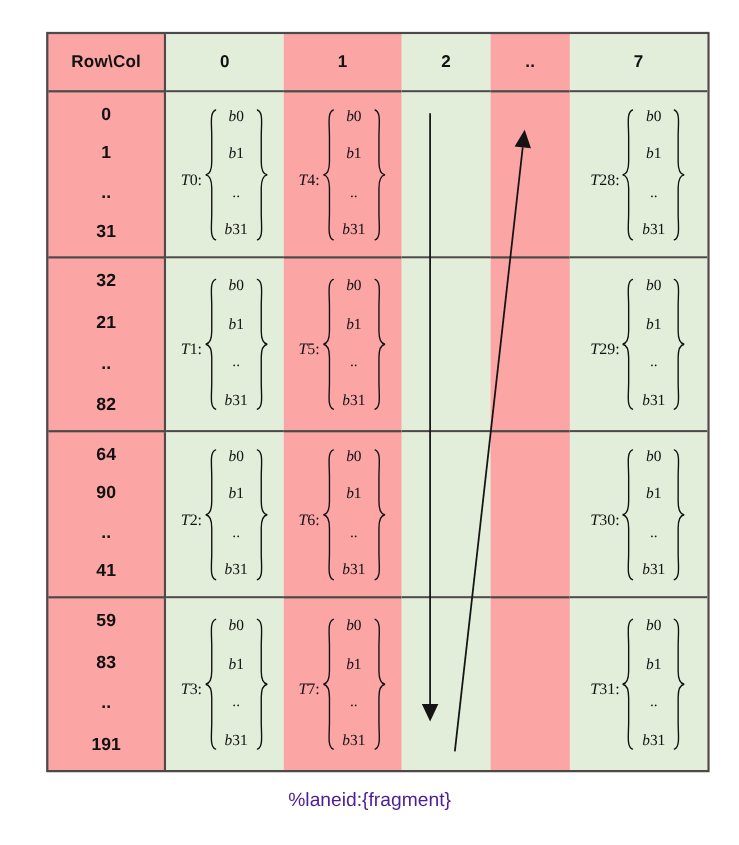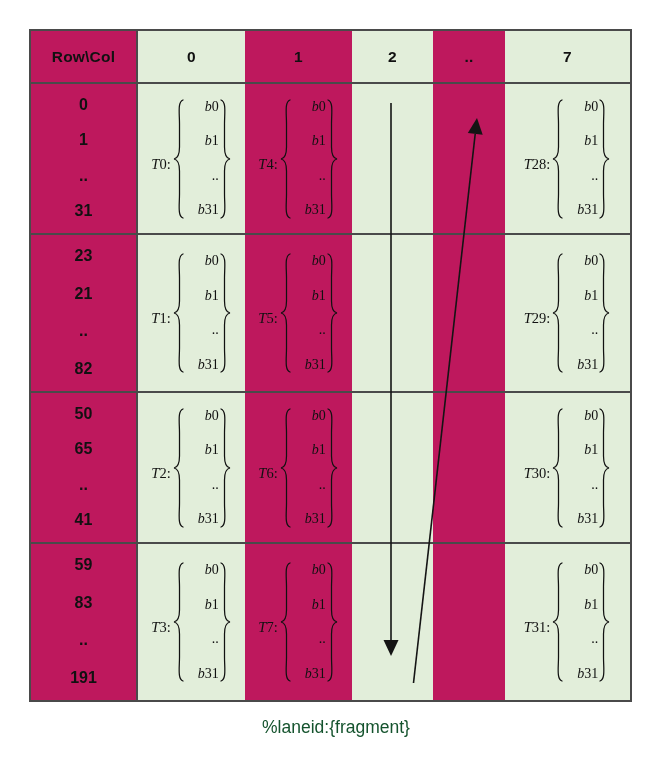--- a/index.html
+++ b/index.html
@@ -14,26 +14,26 @@
     position: relative;
     width: 672px;
     height: 768px;
     background: #ffffff;
     overflow: hidden;
     font-family: "Liberation Sans", sans-serif;
     color: var(--ink);
   }
   .table {
     position: absolute;
-    left: 29px;
+    left: 42px;
     top: 29px;
     width: 603px;
     height: 673px;
     border: 2px solid var(--border);
-    background: #be185d;
+    background: #fca5a5;
     display: grid;
     grid-template-columns: 107px 107px 107px 81px 72px 125px;
     grid-template-rows: 53px 151px 158px 151px 156px;
   }
   .cell { position: relative; }
   .cell.green { background: var(--green); }
   .cell.first { border-right: 2px solid var(--border); }
   .cell.divider { border-bottom: 2px solid var(--border); }
   .cell.header {
     border-bottom: 2px solid var(--border);
@@ -66,21 +66,21 @@
     white-space: nowrap;
     line-height: 1;
     margin-top: 11px;
   }
   .vec-items {
     height: 118px;
     width: 34px;
     display: flex;
     flex-direction: column;
     justify-content: space-between;
-    align-items: flex-end;
+    align-items: center;
   }
   .vec-item { font-size: 14px; line-height: 1; white-space: nowrap; }
   .vec-item i, .thread-label i { font-style: italic; }
   .brace-svg { display: block; }
   .brace-svg path {
     fill: none;
     stroke: var(--ink);
     stroke-width: 1.25;
     stroke-linecap: round;
   }
@@ -91,21 +91,21 @@
   }
   .overlay line { stroke: var(--arrow); stroke-width: 1.6; }
   .overlay polygon { fill: var(--arrow); }
   .caption {
     position: absolute;
     left: 0;
     right: 0;
     top: 717px;
     text-align: center;
     font-size: 17.5px;
-    color: #14532d;
+    color: #4c1d95;
   }
 </style>
 </head>
 <body>
 
 <div class="stage">
 
   <div class="table" id="table">
       <div class="cell header first">Row\Col</div>
       <div class="cell header green">0</div>
@@ -172,21 +172,21 @@
           <span class="vec-item">..</span>
           <span class="vec-item"><i>b</i>31</span>
         </span>
         <span>
           <svg class="brace-svg" width="13" height="124" viewBox="0 0 13 124">
             <path d="M2,3 C7.5,5 5.5,16 5.5,27 L5.5,50 C5.5,58 8,61.5 11,62 C8,62.5 5.5,66 5.5,74 L5.5,97 C5.5,108 7.5,119 2,121"></path>
           </svg>
         </span>
       </div>
       <div class="cell rowlabels first divider">
-        <div>23</div>
+        <div>32</div>
         <div>21</div>
         <div>..</div>
         <div>82</div>
       </div>
       <div class="cell vec green divider">
         <span class="thread-label"><i>T</i>1:</span>
         <span>
           <svg class="brace-svg" width="13" height="124" viewBox="0 0 13 124">
             <path d="M11,3 C5.5,5 7.5,16 7.5,27 L7.5,50 C7.5,58 5,61.5 2,62 C5,62.5 7.5,66 7.5,74 L7.5,97 C7.5,108 5.5,119 11,121"></path>
           </svg>
@@ -237,22 +237,22 @@
           <span class="vec-item">..</span>
           <span class="vec-item"><i>b</i>31</span>
         </span>
         <span>
           <svg class="brace-svg" width="13" height="124" viewBox="0 0 13 124">
             <path d="M2,3 C7.5,5 5.5,16 5.5,27 L5.5,50 C5.5,58 8,61.5 11,62 C8,62.5 5.5,66 5.5,74 L5.5,97 C5.5,108 7.5,119 2,121"></path>
           </svg>
         </span>
       </div>
       <div class="cell rowlabels first divider">
-        <div>50</div>
-        <div>65</div>
+        <div>64</div>
+        <div>90</div>
         <div>..</div>
         <div>41</div>
       </div>
       <div class="cell vec green divider">
         <span class="thread-label"><i>T</i>2:</span>
         <span>
           <svg class="brace-svg" width="13" height="124" viewBox="0 0 13 124">
             <path d="M11,3 C5.5,5 7.5,16 7.5,27 L7.5,50 C7.5,58 5,61.5 2,62 C5,62.5 7.5,66 7.5,74 L7.5,97 C7.5,108 5.5,119 11,121"></path>
           </svg>
         </span>

